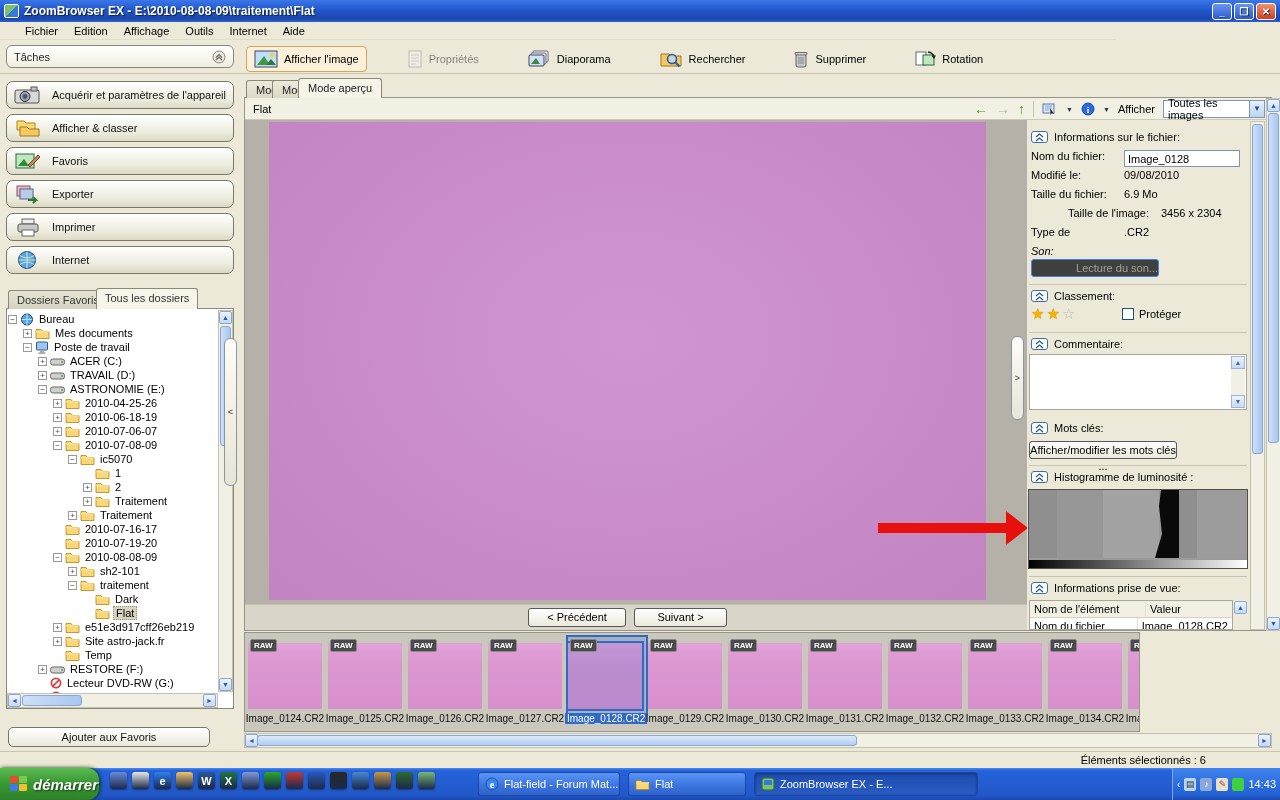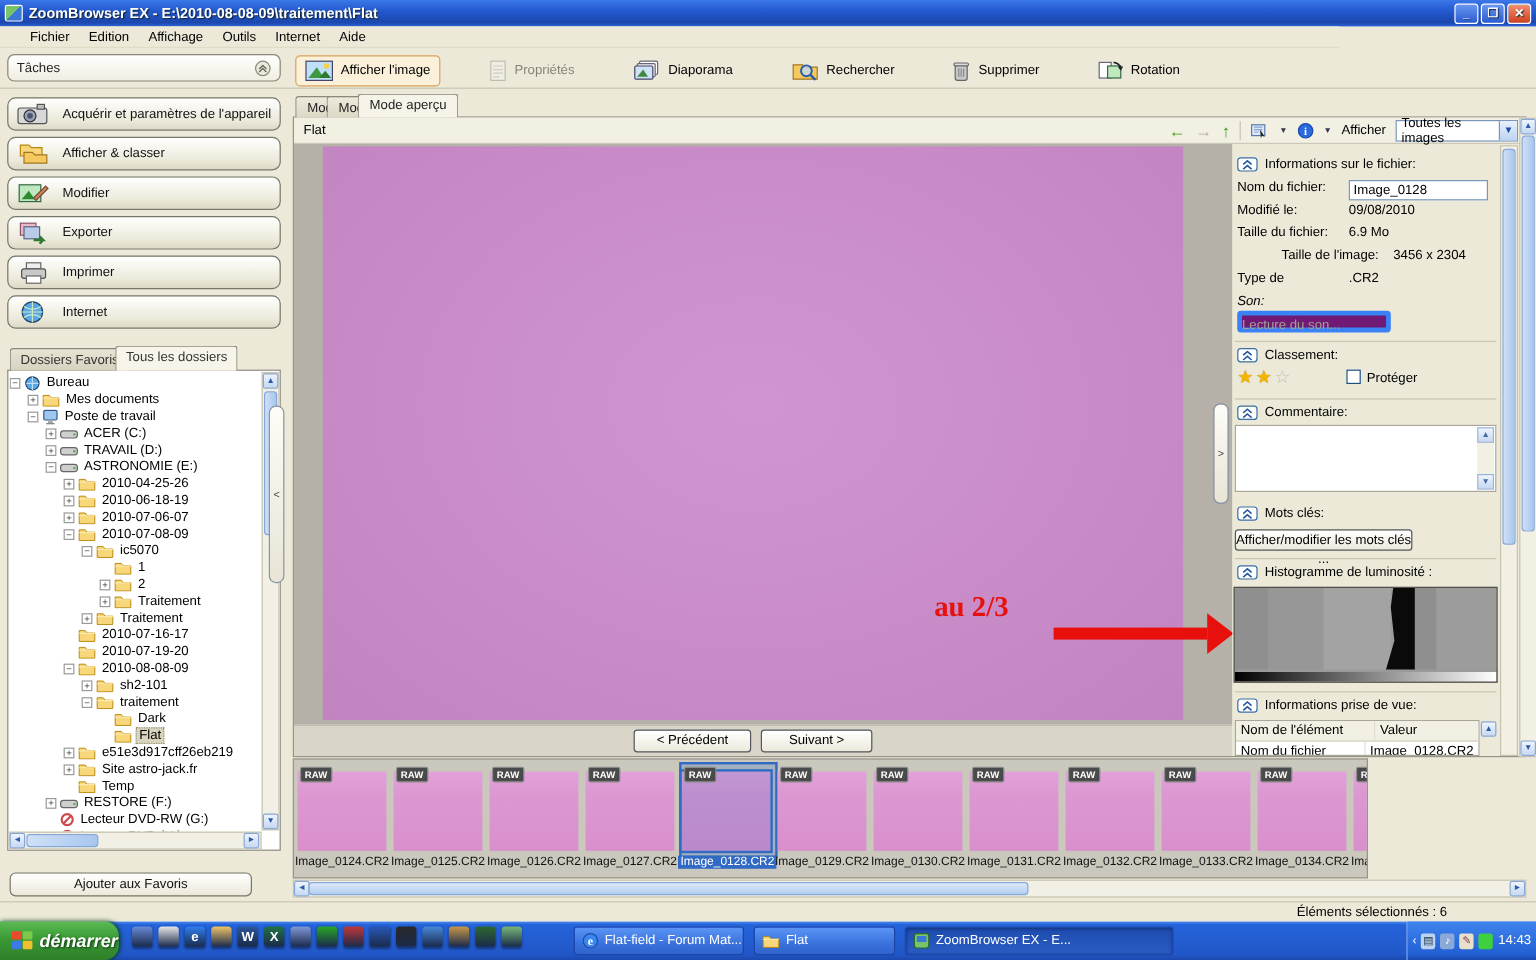--- a/index.html
+++ b/index.html
@@ -73,21 +73,21 @@
   #arrow-head{left:1006px;top:511px;width:0;height:0;border-left:22px solid;border-top:17px solid transparent;border-bottom:17px solid transparent}
 
   
   #info-panel{left:1027px;top:121px;width:222px;height:509px;background:#ece9d8}
   .section-head{display:flex;align-items:center;gap:6px;color:#000}
   .sec-widget{width:17px;height:12px;border:1px solid #3a6ea5;border-radius:3px;background:#fff;display:inline-flex;align-items:center;justify-content:center}
   .hr{border-top:1px solid #c9c5b2;height:0}
   .fld-row{position:absolute;display:flex;width:220px;color:#000}
   .fld-label{width:97px;padding-left:4px}
   #filename-input{width:116px;height:17px;border:1px solid #7a96b8;background:#fff;font-family:"Liberation Sans",sans-serif;font-size:11px;padding:0 3px}
-  .dis-btn{background:#701a75;border:4px solid #3b82f6;border-radius:3px;color:#a3a093;text-align:left}
+  .dis-btn{background:#404040;border:1px solid #3b82f6;border-radius:3px;color:#a3a093;text-align:right}
   .star{font-size:15px}
   .star.on{color:#f5b400;text-shadow:0 0 1px #b07800}
   .star.off{color:#c0beb2}
   #protect-box{width:12px;height:12px;border:1px solid #1c5180;background:#fff;display:inline-block;vertical-align:-2px;margin-right:5px}
   #comment-area{background:#fff;border:1px solid #aaa798}
   .mini-sb{position:absolute;right:1px;width:14px;top:1px;bottom:1px;background:#f2f0e4}
   .mini-sb .a{position:absolute;left:0;width:14px;height:13px;background:linear-gradient(180deg,#eef4fd,#c6d8f2);border:1px solid #9ab4dc;color:#4a6a9a;font-size:7px;text-align:center;line-height:12px}
   #kw-btn{background:linear-gradient(180deg,#fff,#ece9da);border:1px solid #55585e;border-radius:3px;text-align:center;color:#000}
   #hist-box{border:1px solid #55514a;background:#9a9a9a}
   #shoot-table{border:1px solid #aaa798;background:#fff;overflow:hidden}
@@ -559,21 +559,20 @@
     </span>
   </span>
 </div>
 <div class="abs" id="preview-body"></div>
 <div class="abs" id="main-image"></div>
 
 <div class="abs collapse-pill" style="left:224px;top:338px;width:13px;height:148px">&lt;</div>
 <div class="abs collapse-pill" style="left:1011px;top:336px;width:13px;height:84px">&gt;</div>
 
 <div class="abs" id="annotation" style="color: rgb(232, 16, 12);">
-    <div>au 2/3</div>
 </div>
 <div class="abs" id="arrow-shaft" style="background: rgb(232, 16, 12);"></div>
 <div class="abs" id="arrow-head" style="border-left-color: rgb(232, 16, 12);"></div>
 
 <div class="abs" id="bottom-bar"></div>
 <div class="abs nav-btn" style="left:528px;width:98px">&lt; Précédent</div>
 <div class="abs nav-btn" style="left:634px;width:93px">Suivant &gt;</div>
 
 <div class="abs" id="info-panel"></div>
 <div class="abs section-head" style="left:1031px;top:131px">
@@ -853,21 +852,21 @@
     <span>Afficher &amp; classer</span>
   </div>
 <div class="abs task-btn" style="top: 147px;">
     <span class="ico">
       <svg width="28" height="20">
         <rect x="2" y="3" width="18" height="14" fill="#bfe8bf" stroke="#364"></rect>
         <polygon points="4,15 10,8 15,15" fill="#2f8a2f"></polygon>
         <path d="M14 14 L24 4 L26 6 L16 16 z" fill="#c88a4a" stroke="#744"></path>
       </svg>
     </span>
-    <span>Modifier</span>
+    <span>Favoris</span>
   </div>
 <div class="abs task-btn" style="top: 180px;">
     <span class="ico">
       <svg width="28" height="20">
         <rect x="3" y="2" width="13" height="10" fill="#e8b8c8" stroke="#856"></rect>
         <rect x="6" y="5" width="13" height="10" fill="#b8cce8" stroke="#568"></rect>
         <path d="M14 16 h8 l-3 -3 m3 3 l-3 3" stroke="#2f7a2f" stroke-width="2" fill="none"></path>
       </svg>
     </span>
     <span>Exporter</span>

